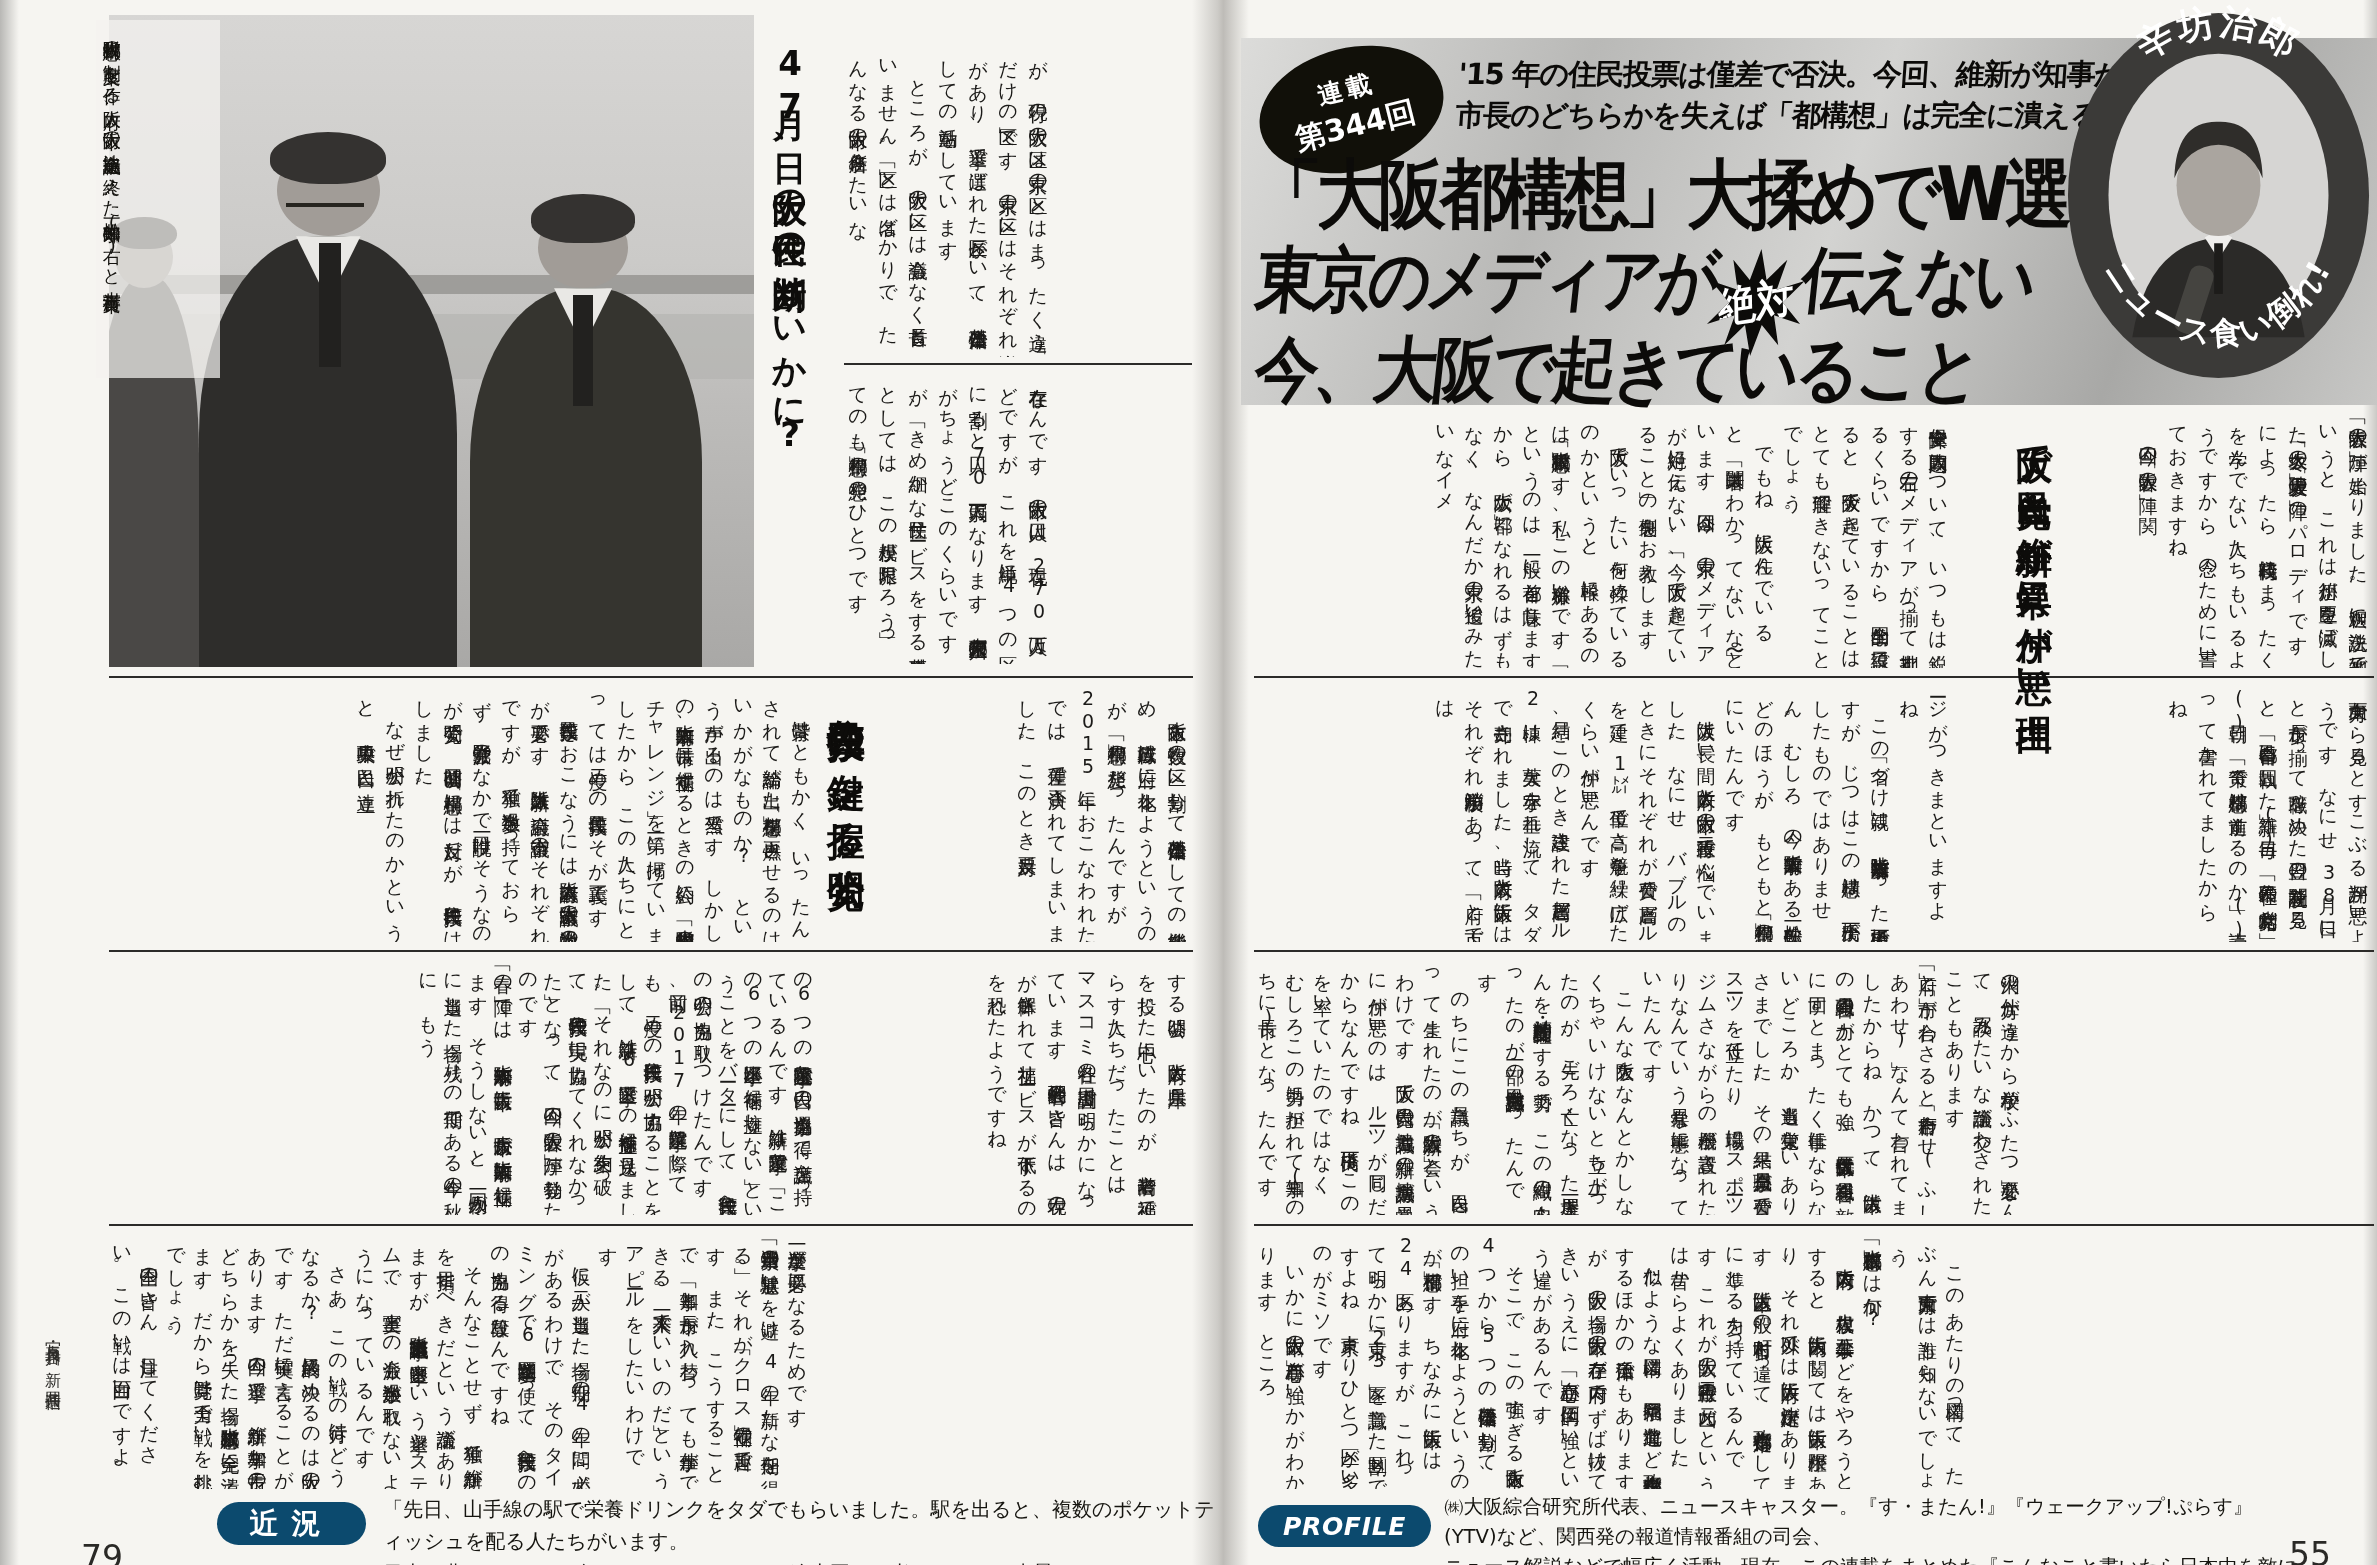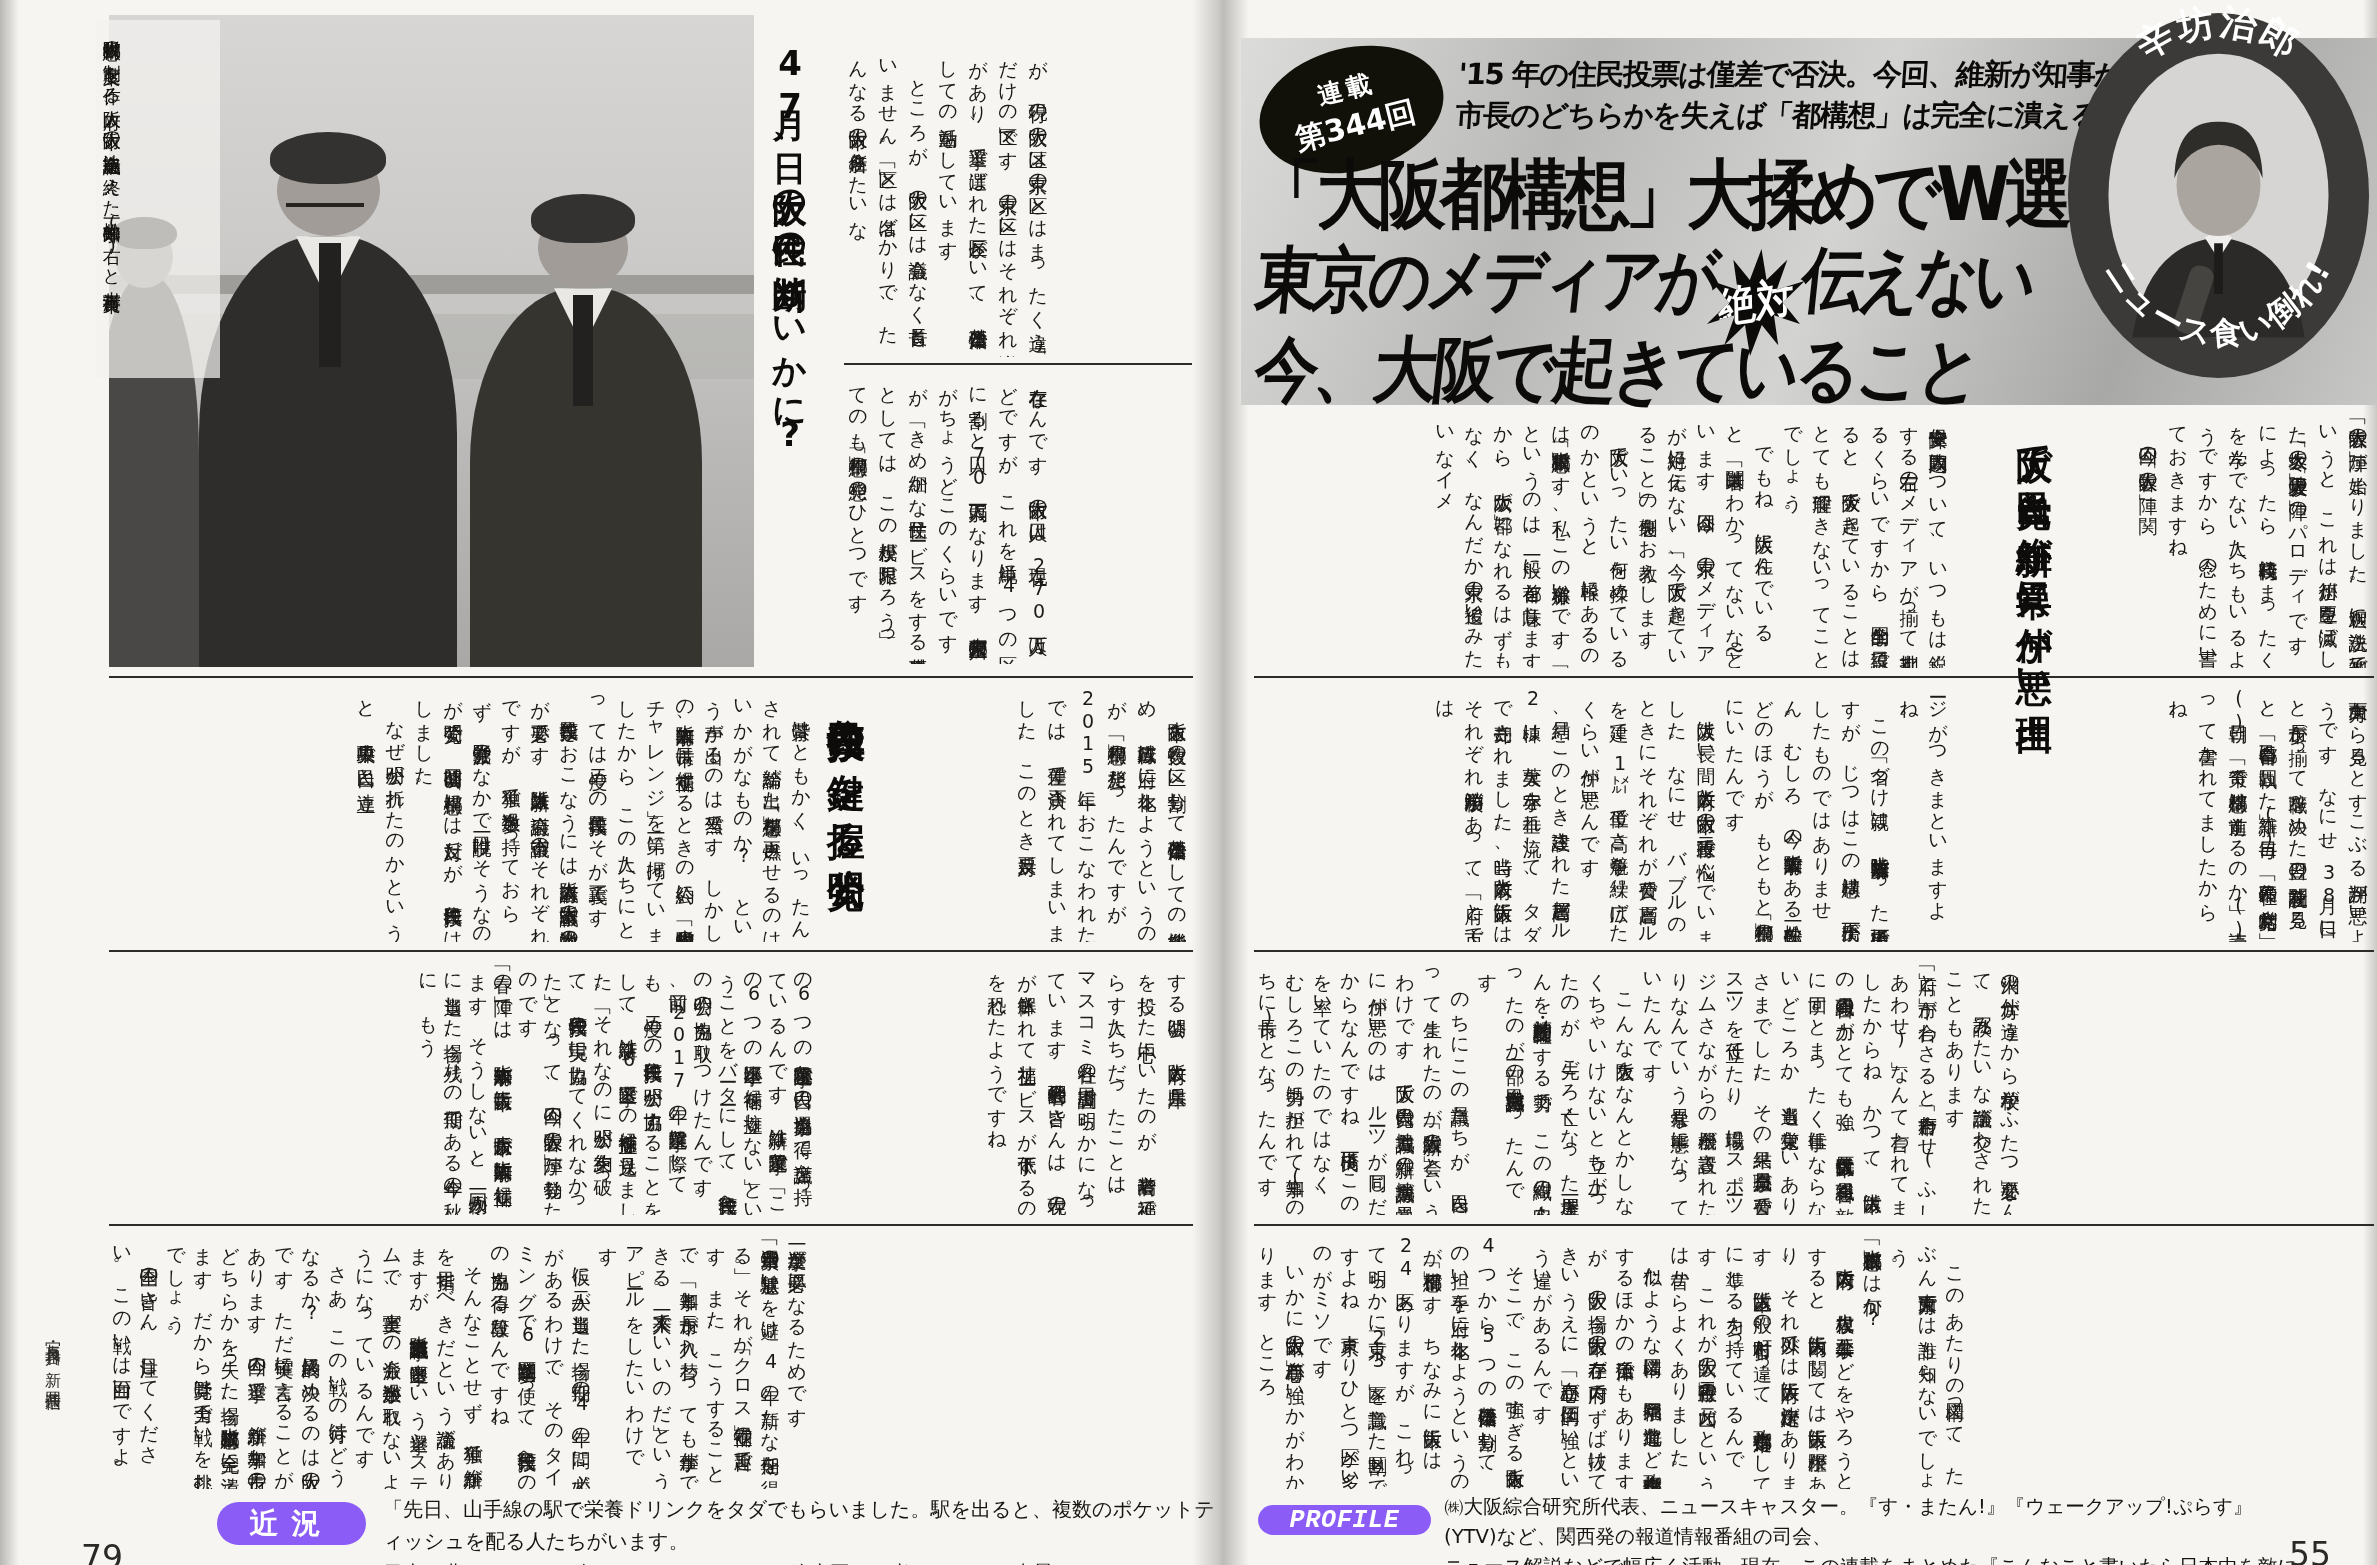--- a/index.html
+++ b/index.html
@@ -61,23 +61,23 @@
   .h2{left:1255px;top:233px;font-size:71px;letter-spacing:-6.5px;transform:scaleX(.87) skewX(-7deg);}
   .h3{left:1255px;top:323px;font-size:71px;letter-spacing:-5px;transform:scaleX(.90) skewX(-7deg);}
   .burst{display:inline-block;width:107px;height:107px;background:#0c0b09;color:#fff;
          vertical-align:-13px;margin:0 -2.9px;text-align:center;line-height:107px;font-size:43px;
          letter-spacing:0;font-weight:900;
          clip-path:polygon(50% 0%,59% 29%,79% 10%,71% 38%,100% 30%,79% 50%,100% 70%,71% 62%,79% 90%,59% 71%,50% 100%,41% 71%,21% 90%,29% 62%,0% 70%,21% 50%,0% 30%,29% 38%,21% 10%,41% 29%);}
   .burst span{display:inline-block;transform:rotate(-8deg);}
   
   .circle{left:2060px;top:4.3px;width:317px;height:383px;}
   
-  .pill{background:#8b5cf6;color:#fff;border-radius:25px;display:flex;justify-content:center;align-items:center;font-weight:800;}
+  .pill{background:#0c4a6e;color:#fff;border-radius:25px;display:flex;justify-content:center;align-items:center;font-weight:800;}
   .kinkyo-pill{left:217px;top:1502px;width:149px;height:43px;font-size:29px;letter-spacing:13px;}
-  .profile-pill{left:1258px;top:1505px;width:173px;height:30px;font-size:25px;letter-spacing:0.7px;font-style:italic;font-family:Liberation Mono, monospace;}
+  .profile-pill{left:1258px;top:1505px;width:173px;height:42px;font-size:25px;letter-spacing:0.7px;font-style:italic;}
   .boxtext{position:absolute;white-space:pre-line;font-size:20px;line-height:32px;color:#15140f;}
   .kinkyo-text{left:383px;top:1493px;width:834px;}
   .profile-text{left:1444px;top:1492px;width:855px;font-size:19.6px;line-height:30px;}
   .pageno{position:absolute;font-size:33px;color:#2a2926;font-family:"DejaVu Sans",sans-serif;margin-top:36px;}
   .credit{left:42px;top:1330px;width:26px;height:232px;}
   .credit .vtext{font-size:16px;line-height:22px;color:#2c2b28;letter-spacing:1.4px;}
 </style>
 </head>
 <body>
 

